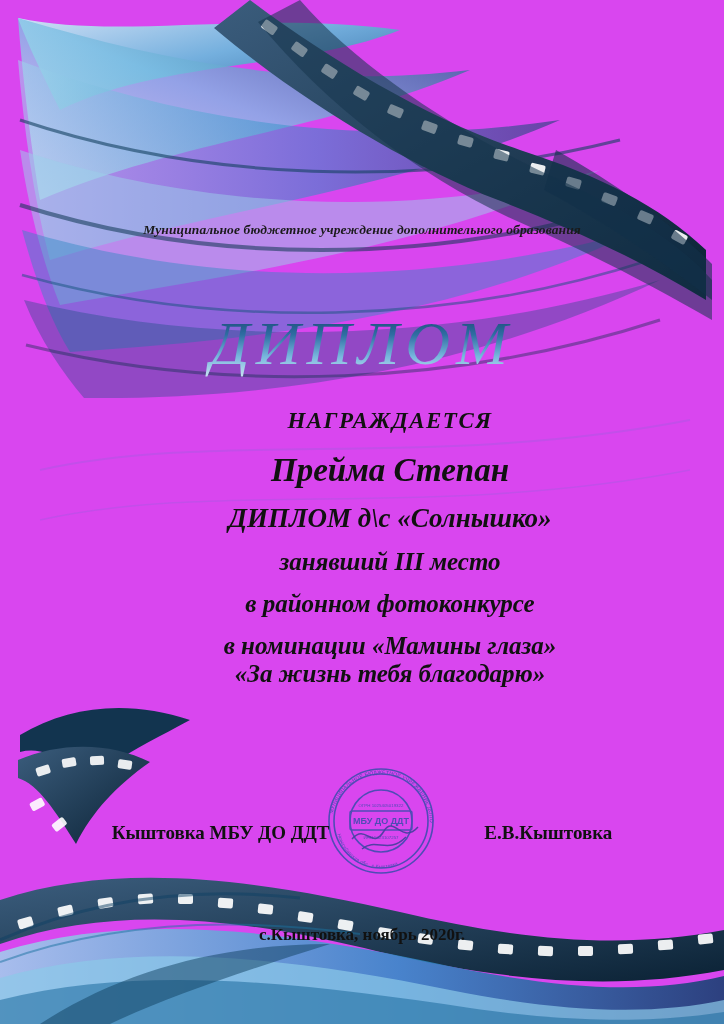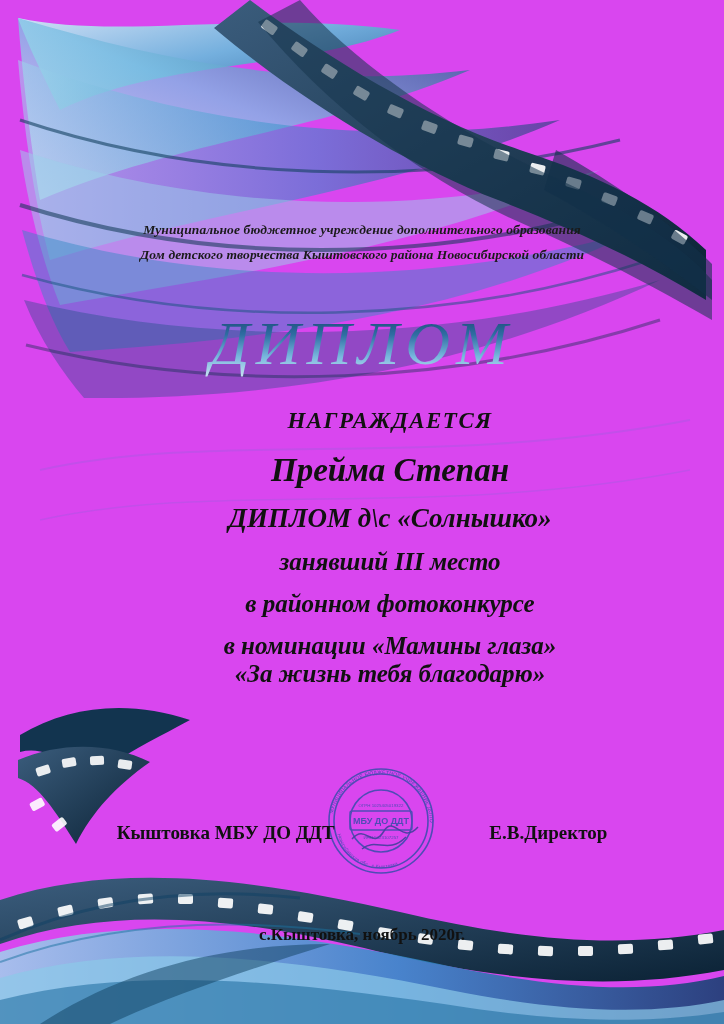--- a/index.html
+++ b/index.html
@@ -285,21 +285,20 @@
         <path d="M40,470 C220,430 430,470 690,420" stroke="#2a86c4" stroke-width="2" fill="none"></path>
         <path d="M40,520 C220,480 430,520 690,470" stroke="#2a86c4" stroke-width="1.5" fill="none"></path>
       </g>
     </svg>
   </div>
 
   <div class="content">
 
     <div class="org-block">
       <div class="org-line">Муниципальное бюджетное учреждение дополнительного образования</div>
-      <div class="org-line">Дом детского творчества Кыштовского района Новосибирской области</div>
     </div>
 
     <div class="diploma-title">ДИПЛОМ</div>
 
     <div class="award-lines">
       <div class="line l-awarded">НАГРАЖДАЕТСЯ</div>
       <div class="line l-name">Прейма Степан</div>
       <div class="line l-school">ДИПЛОМ д\с «Солнышко»</div>
       <div class="line l-place">занявший  III место</div>
       <div class="line l-contest">в районном фотоконкурсе</div>
@@ -333,19 +332,19 @@
 
         <g stroke="#2b3f8f" fill="none" stroke-width="1.5" opacity="0.9">
           <path d="M30,74 C44,58 50,86 62,66 C72,50 80,80 96,62"></path>
           <path d="M40,84 C54,72 66,90 84,72"></path>
         </g>
       </svg>
     </div>
 
     <div class="signature-row">
       <span class="sig-left">Кыштовка МБУ ДО ДДТ</span>
-      <span class="sig-right">Е.В.Директор</span>
+      <span class="sig-right">Е.В.Кыштовка</span>
     </div>
 
     <div class="place-date">с.Кыштовка, ноябрь 2020г.</div>
 
   </div>
 </div>
 
 </body></html>

